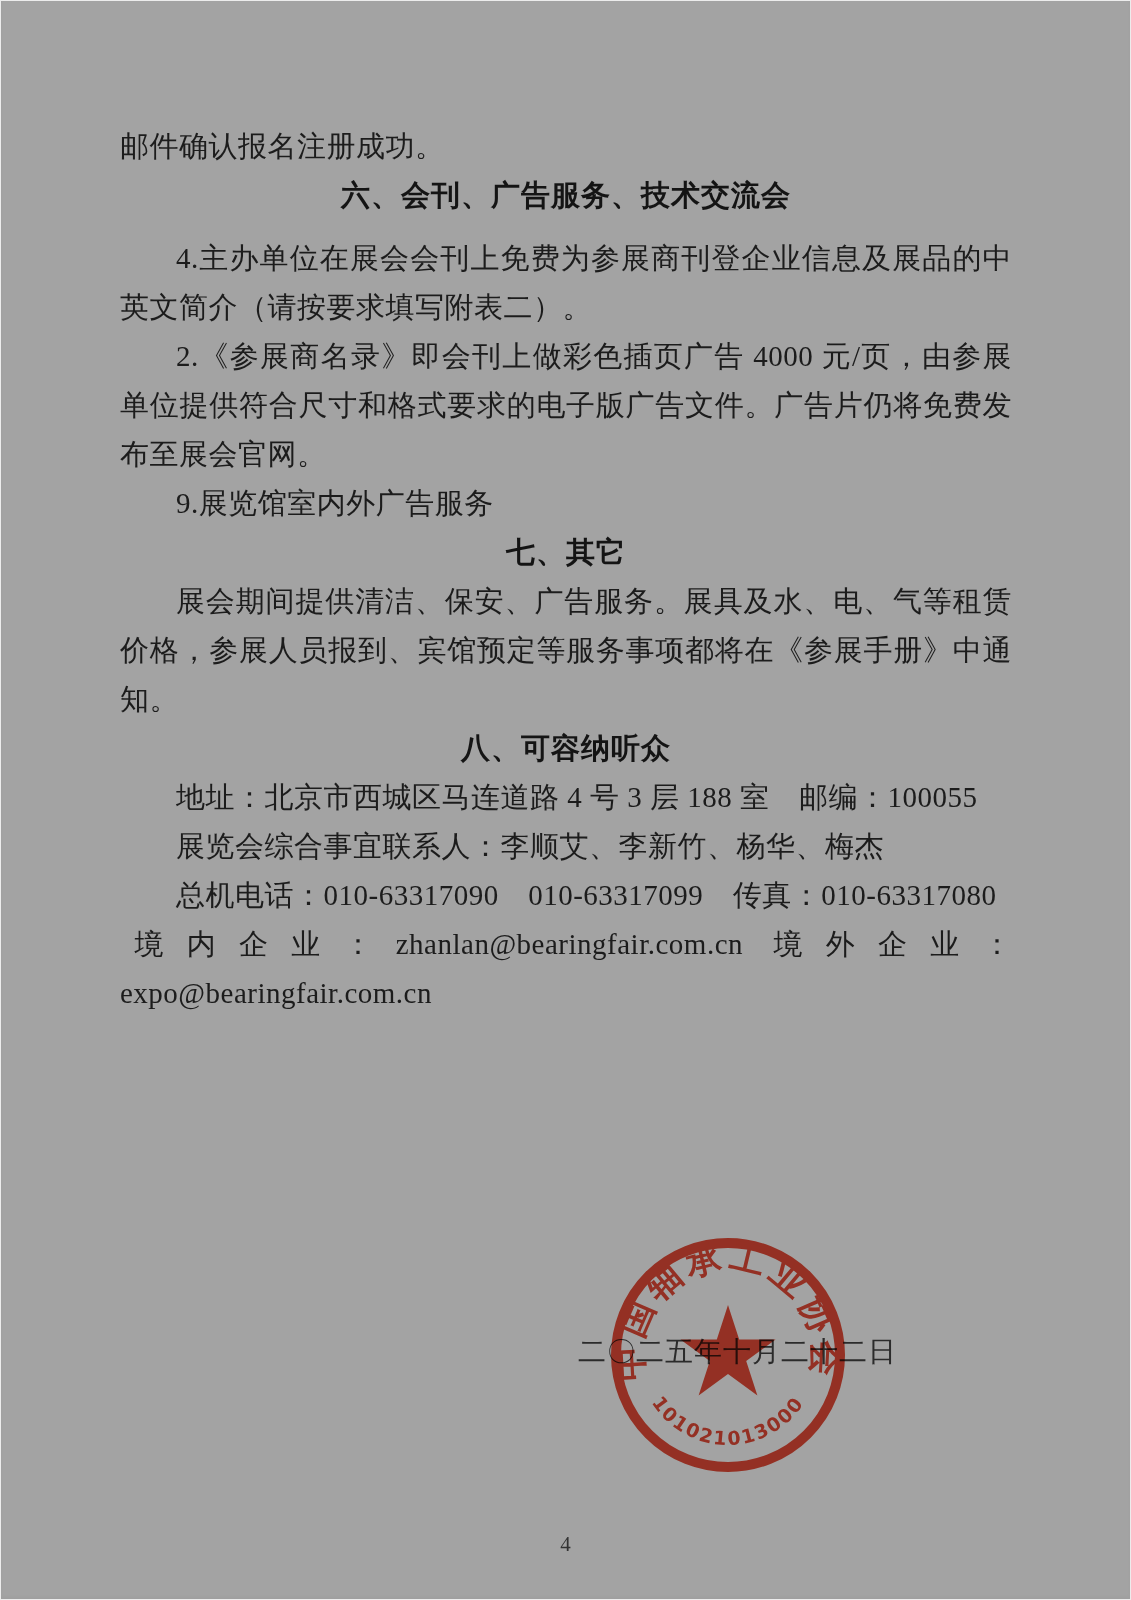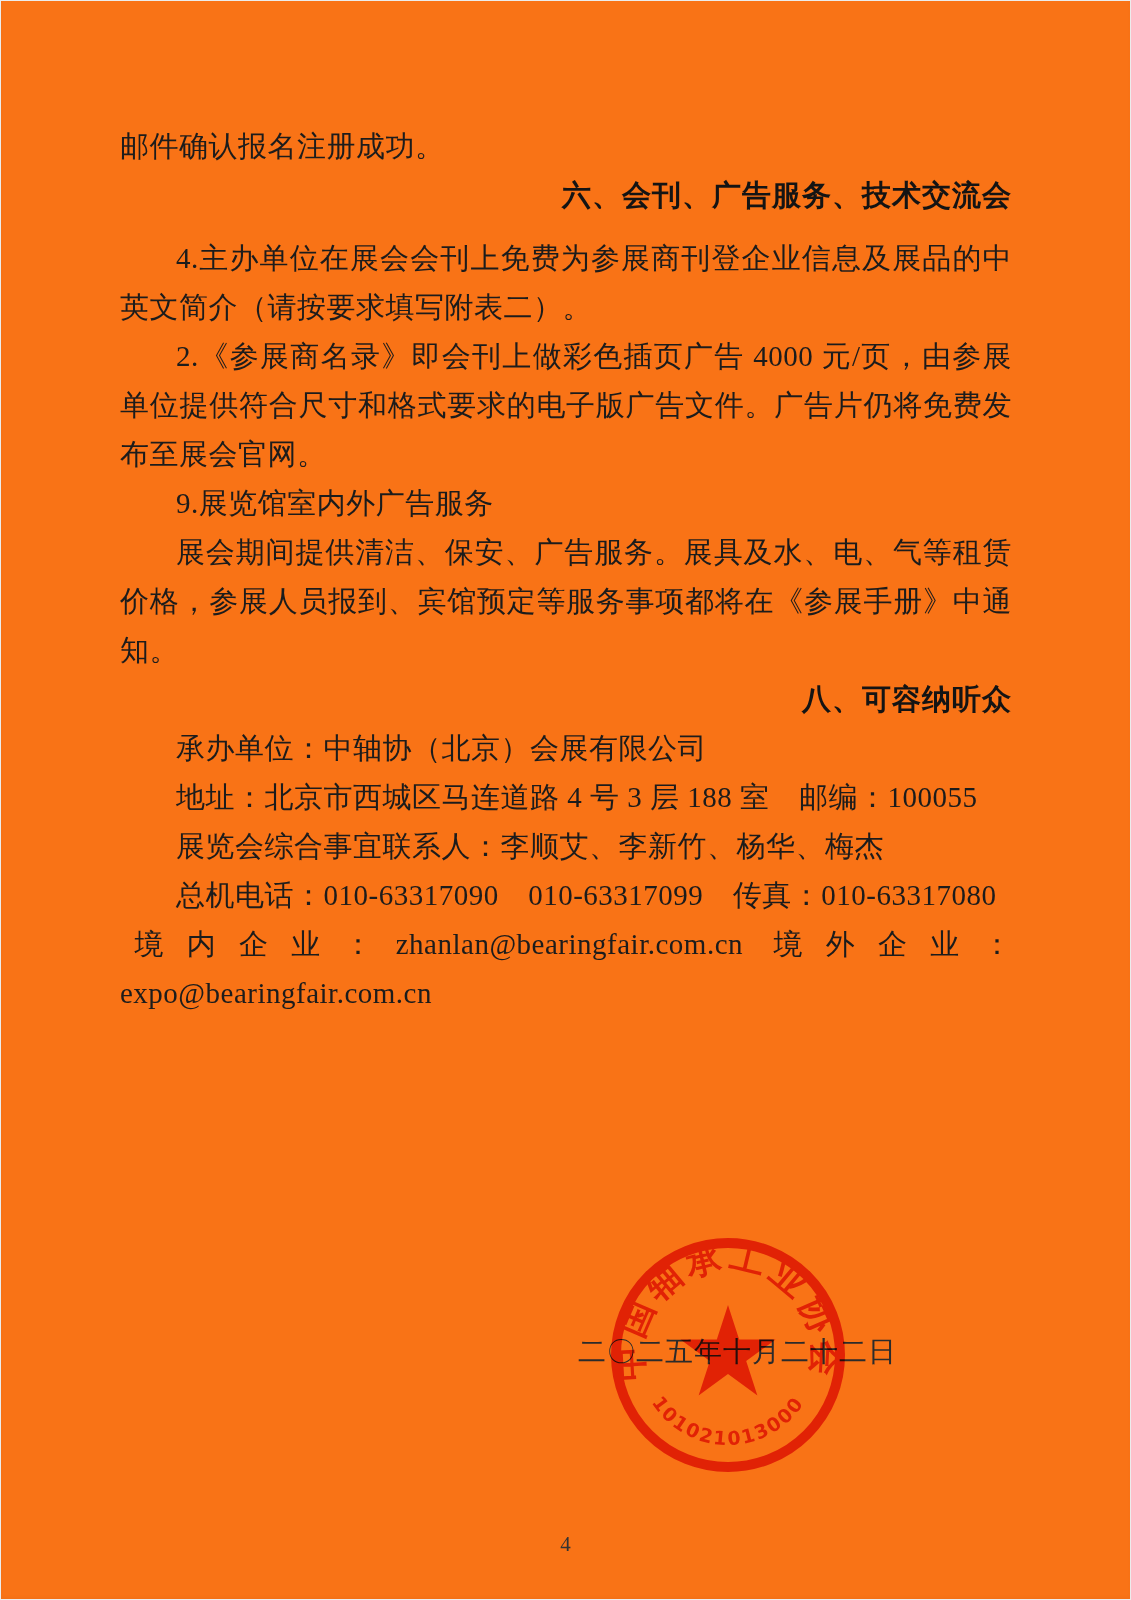--- a/index.html
+++ b/index.html
@@ -1,19 +1,19 @@
 <!DOCTYPE html>
 <html lang="zh" style="--stamp-color: #e6402a;"><head>
 <meta charset="utf-8">
 <style>
   html,body{margin:0;padding:0;background:#ffffff;}
   .page{
     position:relative;
     width:1131px;height:1600px;
-    background:#f97316;
+    background:#a3a3a3;
     overflow:hidden;
     box-shadow:inset 0 0 0 1px #ececec, inset 0 -2px 4px rgba(0,0,0,.04);
     font-family:"Liberation Serif", serif;
     color:#1c1c1c;
   }
   .doc-body{
     position:absolute;
     left:120px; right:119px; top:122px;
   }
   .para{
@@ -21,21 +21,21 @@
     font-size:29px;
     line-height:49px;
     text-align:justify;
     text-justify:inter-character;
     letter-spacing:.5px;
     color:#1c1c1c;
   }
   .heading{
     font-family:"DejaVu Sans", sans-serif;
     font-weight:700;
-    text-align:right;
+    text-align:center;
     letter-spacing:1px;
     color:#141414;
   }
   .ind-first{ text-indent:1.93em; }
   .ind-half{ text-indent:.5em; }
   .ind-none{ text-indent:0; }
   .gap-before{ margin-top:14px; }
 
   .date-line{
     position:absolute;
@@ -68,23 +68,23 @@
 <body>
 
 <div class="page">
 
   <div class="doc-body">
       <p class="para body ind-none">邮件确认报名注册成功。</p>
       <p class="para heading ind-none">六、会刊、广告服务、技术交流会</p>
       <p class="para body ind-first gap-before">4.主办单位在展会会刊上免费为参展商刊登企业信息及展品的中英文简介（请按要求填写附表二）。</p>
       <p class="para body ind-first">2.《参展商名录》即会刊上做彩色插页广告 4000 元/页，由参展单位提供符合尺寸和格式要求的电子版广告文件。广告片仍将免费发布至展会官网。</p>
       <p class="para body ind-first">9.展览馆室内外广告服务</p>
+      <p class="para heading ind-none">七、其它</p>
       <p class="para body ind-first">展会期间提供清洁、保安、广告服务。展具及水、电、气等租赁价格，参展人员报到、宾馆预定等服务事项都将在《参展手册》中通知。</p>
       <p class="para heading ind-none">八、可容纳听众</p>
-      <p class="para body ind-first">承办单位：中轴协（北京）会展有限公司</p>
       <p class="para body ind-first">地址：北京市西城区马连道路 4 号 3 层 188 室　邮编：100055</p>
       <p class="para body ind-first">展览会综合事宜联系人：李顺艾、李新竹、杨华、梅杰</p>
       <p class="para body ind-first">总机电话：010-63317090　010-63317099　传真：010-63317080</p>
       <p class="para body ind-half">境内企业：zhanlan@bearingfair.com.cn 境外企业：expo@bearingfair.com.cn</p>
     </div>
 
   <div class="date-line">二〇二五年十月二十二日</div>
 
   <svg class="stamp" viewBox="0 0 240 240" xmlns="http://www.w3.org/2000/svg" aria-hidden="true">
     <circle cx="120" cy="120" r="112" fill="none" stroke="var(--stamp-color,#e6402a)" stroke-width="10"></circle>

